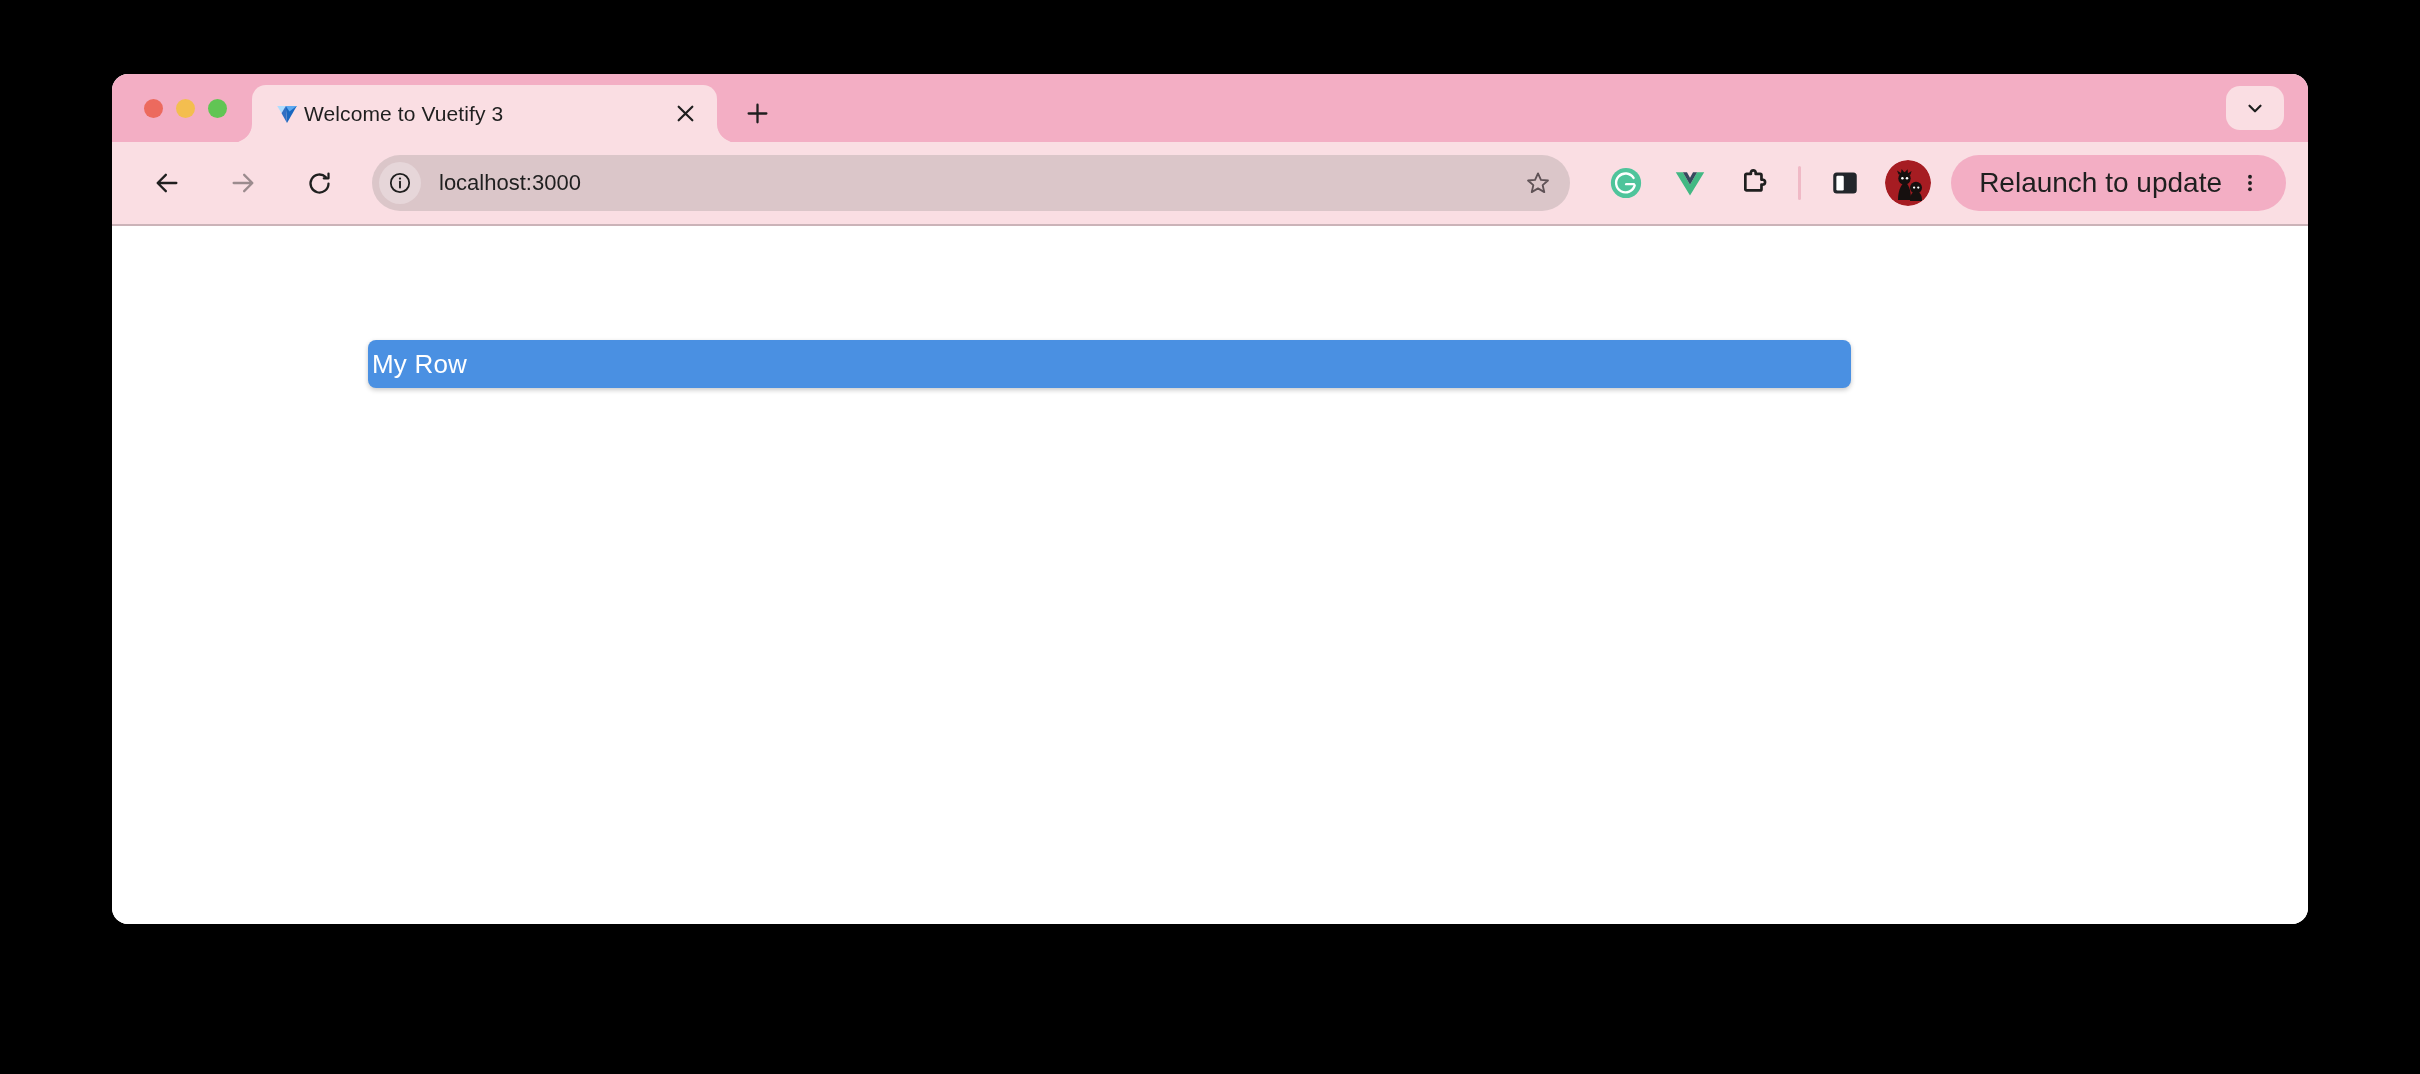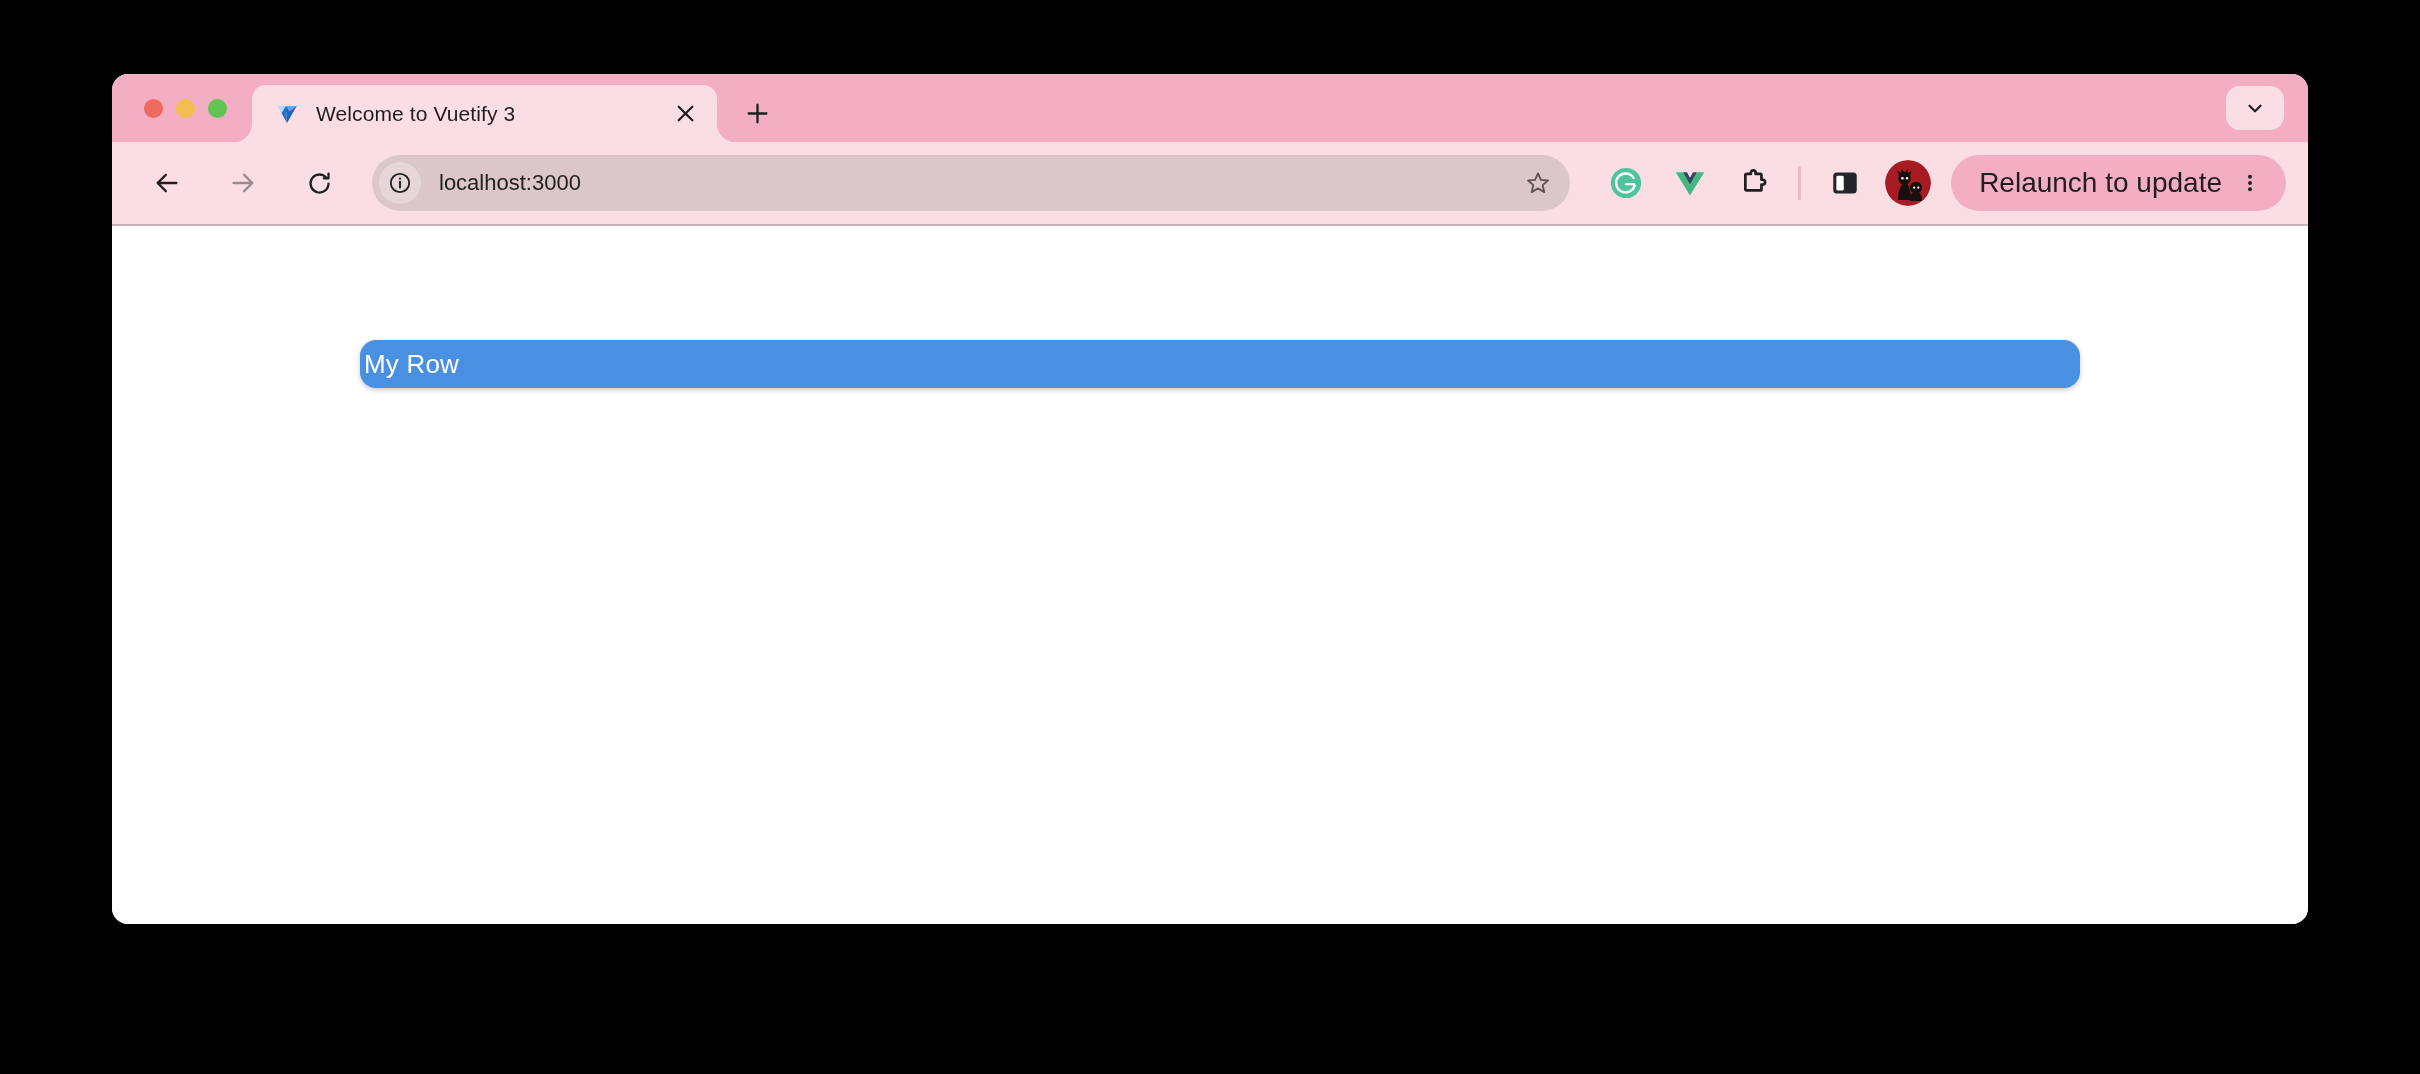--- a/index.html
+++ b/index.html
@@ -96,21 +96,21 @@
   }
   .tab-corner.left  { left: -18px;  -webkit-mask: radial-gradient(circle 18px at 0 0, transparent 0 18px, #000 18.5px); mask: radial-gradient(circle 18px at 0 0, transparent 0 18px, #000 18.5px); }
   .tab-corner.right { right: -18px; -webkit-mask: radial-gradient(circle 18px at 100% 0, transparent 0 18px, #000 18.5px); mask: radial-gradient(circle 18px at 100% 0, transparent 0 18px, #000 18.5px); }
 
   #tab-favicon {
     width: 26px; height: 26px;
     flex-shrink: 0;
     display: block;
   }
   #tab-title {
-    margin-left: 16px;
+    margin-left: 4px;
     font-size: 21px;
     color: #1f1f1f;
     white-space: nowrap;
     overflow: hidden;
     text-overflow: ellipsis;
     flex: 1;
     letter-spacing: 0.1px;
   }
   #tab-close {
     width: 36px; height: 36px;
@@ -243,26 +243,26 @@
   
   #page-content {
     position: relative;
     height: calc(100% - 152px);
     background: #ffffff;
     overflow: hidden;
   }
 
   #my-row {
     position: absolute;
-    left: 248px;
+    left: 256px;
     top: 114px;
-    width: 1720px;
+    width: 1483px;
     height: 48px;
     background: #4A90E2;
-    border-radius: 16px;
+    border-radius: 8px;
     box-shadow: 0 2px 5px rgba(0,0,0,0.22);
     display: flex;
     align-items: center;
   }
   #my-row-label {
     color: #ffffff;
     font-size: 26px;
     line-height: 1;
     padding-left: 4px;
     letter-spacing: 0.2px;

